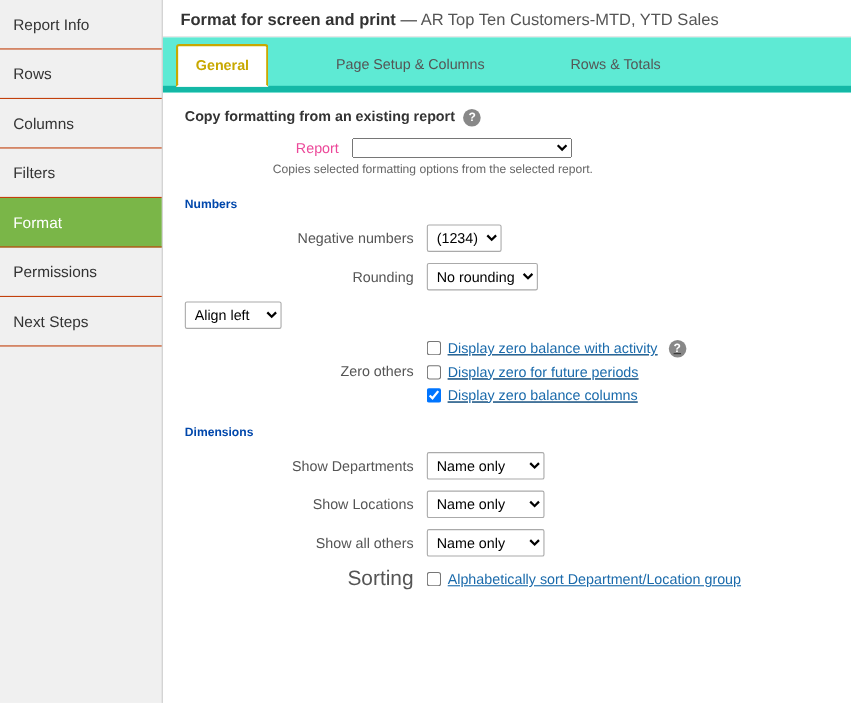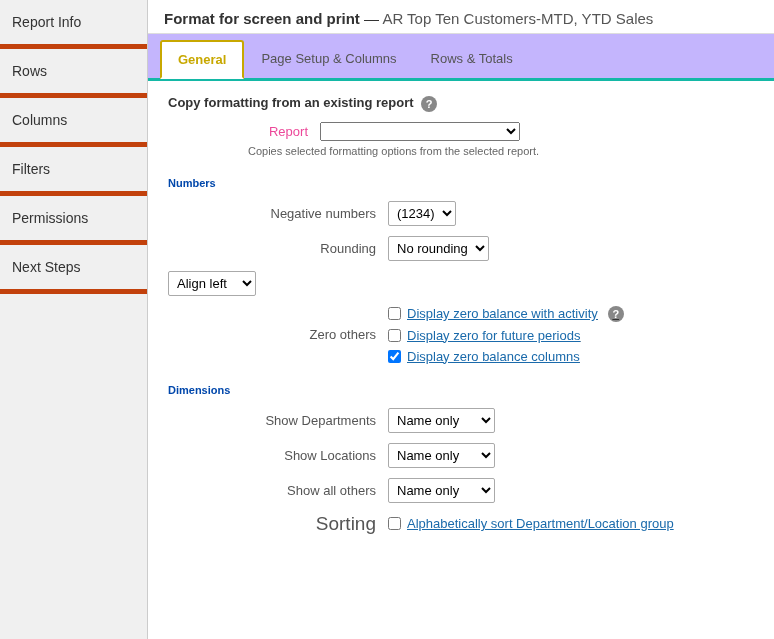--- a/index.html
+++ b/index.html
@@ -7,21 +7,21 @@
 
     
     .sidebar {
       width: 148px;
       background: #f0f0f0;
       border-right: 1px solid #ccc;
       flex-shrink: 0;
     }
     .sidebar-item {
       padding: 14px 12px;
-      border-bottom: 5px solid #c2410c;
+      border-bottom: 1px solid #c2410c;
       cursor: pointer;
       color: #333;
       font-size: 14px;
     }
     .sidebar-item.active {
       background: #7ab648;
       color: #fff;
     }
 
     
@@ -38,23 +38,24 @@
       color: #333;
       border-bottom: 1px solid #ddd;
     }
     .page-header span.report-name {
       color: #555;
     }
 
     
     .tabs {
       display: flex;
-      border-bottom: 3px solid #14b8a6;
-      background: #c4b5fd;
+      border-bottom: 6px solid #14b8a6;
+      background: #5eead4;
       padding: 0 12px;
+      gap: 44px;
     }
     .tab {
       padding: 10px 16px;
       cursor: pointer;
       font-size: 13px;
       color: #555;
       border: 1px solid transparent;
       margin-top: 6px;
       border-radius: 3px 3px 0 0;
     }
@@ -211,20 +212,23 @@
     <span>Report Info</span>
   </div>
   <div class="sidebar-item">
     <span>Rows</span>
   </div>
   <div class="sidebar-item">
     <span>Columns</span>
   </div>
   <div class="sidebar-item">
     <span>Filters</span>
+  </div>
+  <div class="sidebar-item active">
+    <span>Format</span>
   </div>
   <div class="sidebar-item">
     <span>Permissions</span>
   </div>
   <div class="sidebar-item">
     <span>Next Steps</span>
   </div>
 </nav>
 
 <div class="main">

